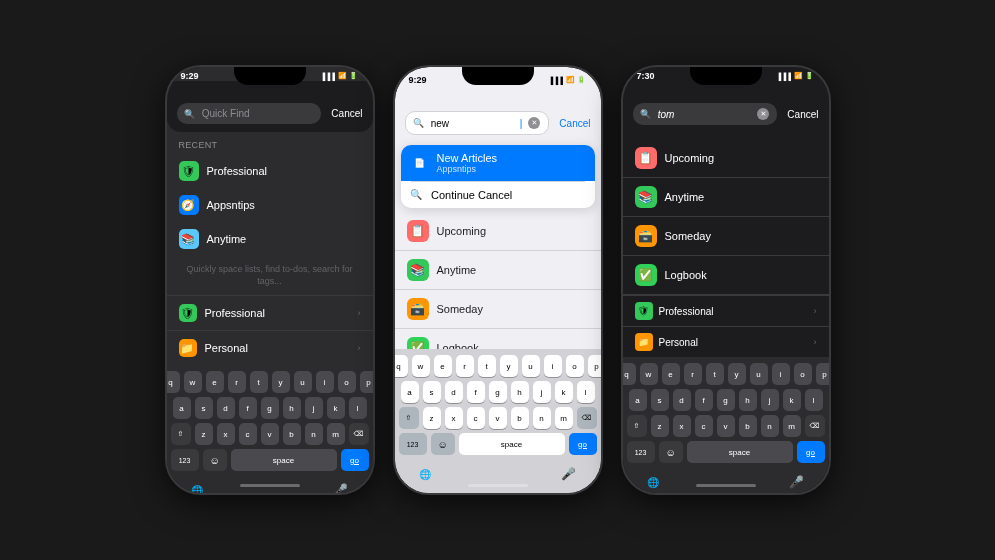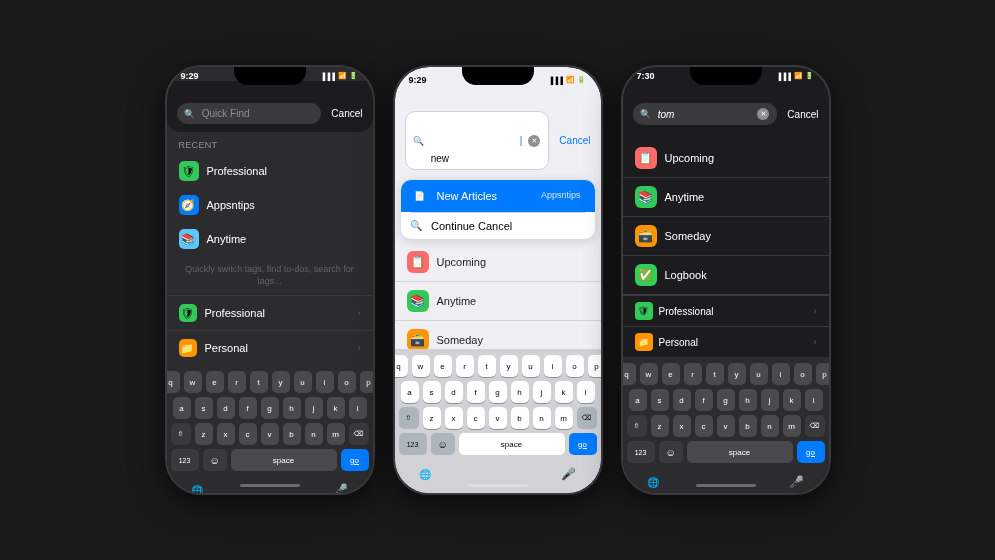--- a/index.html
+++ b/index.html
@@ -350,21 +350,21 @@
       border-radius: 4px;
       background: #007aff;
       display: flex;
       align-items: center;
       justify-content: center;
       font-size: 9px;
       color: #fff;
       flex-shrink: 0;
     }
 
-    .ac-texts { display: flex; flex-direction: row; gap: 44px; }
+    .ac-texts { display: flex; flex-direction: column; }
     .ac-title { font-size: 11px; font-weight: 500; color: #000; }
     .ac-sub { font-size: 9px; color: #8e8e93; }
 
     .ac-divider {
       height: 0.5px;
       background: #d1d1d6;
       margin: 0 10px;
     }
 
     
@@ -621,21 +621,21 @@
         </div>
         <div class="list-item">
           <div class="list-item-icon icon-blue">🧭</div>
           <span class="list-item-text">Appsntips</span>
         </div>
         <div class="list-item">
           <div class="list-item-icon icon-teal">📚</div>
           <span class="list-item-text">Anytime</span>
         </div>
 
-        <div class="divider-hint">Quickly switch tags, find to-dos, search for tags...</div>
+        <div class="divider-hint">Quickly space lists, find to-dos, search for tags...</div>
 
         <div class="section-row">
           <div class="section-row-left">
             <div class="list-item-icon icon-green" style="width:18px;height:18px;">🛡</div>
             <span class="section-label">Professional</span>
           </div>
           <span class="chevron">›</span>
         </div>
 
         <div class="section-row">
@@ -713,21 +713,21 @@
             <span>▐▐▐</span>
             <span>📶</span>
             <span>🔋</span>
           </div>
         </div>
 
         <div class="phone2-top">
           <div style="display:flex;align-items:center;gap:6px;">
             <div class="search-bar-p2" style="flex:1;">
               <span style="color:#8e8e93;font-size:9px;">🔍</span>
-              <span style="font-size:10px;color:#000;flex:1;margin-top:36px;">new</span>
+              <span style="font-size:10px;color:#000;flex:1;">new</span>
               <span class="search-cursor">|</span>
               <div class="x-btn">✕</div>
             </div>
             <span class="cancel-btn">Cancel</span>
           </div>
         </div>
 
         <div class="autocomplete-box">
           <div class="autocomplete-item selected">
             <div class="ac-icon">📄</div>

